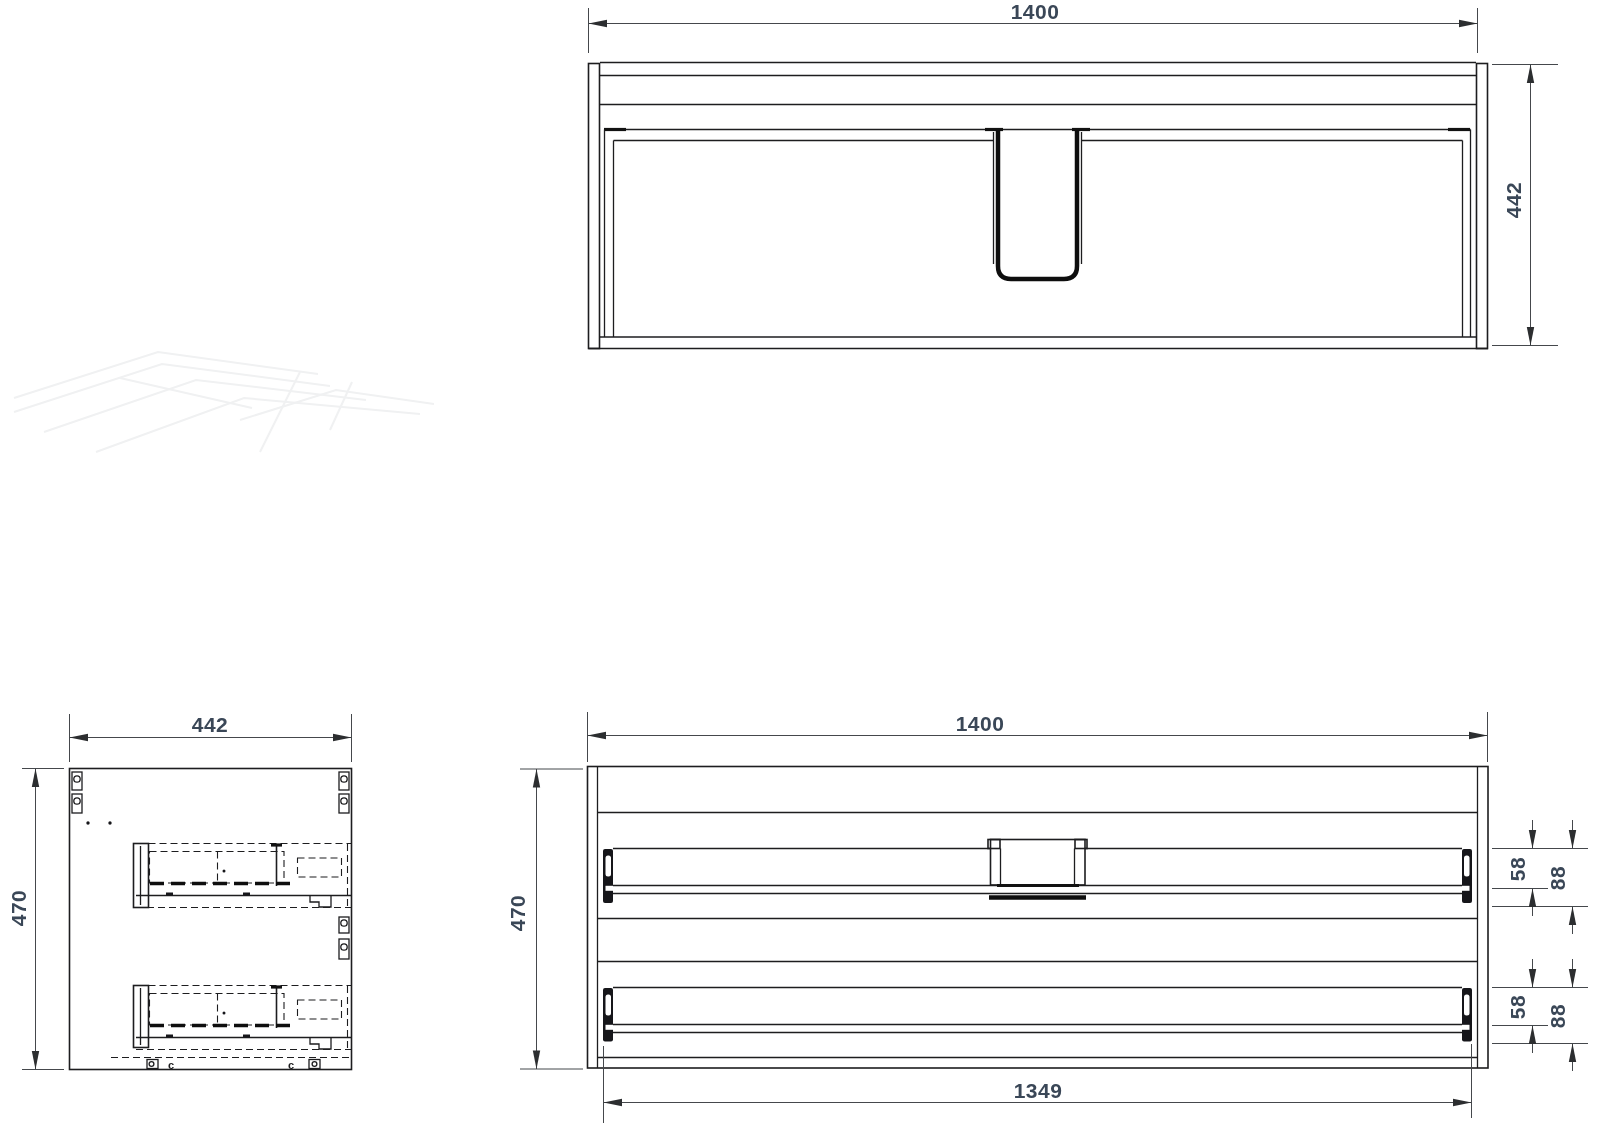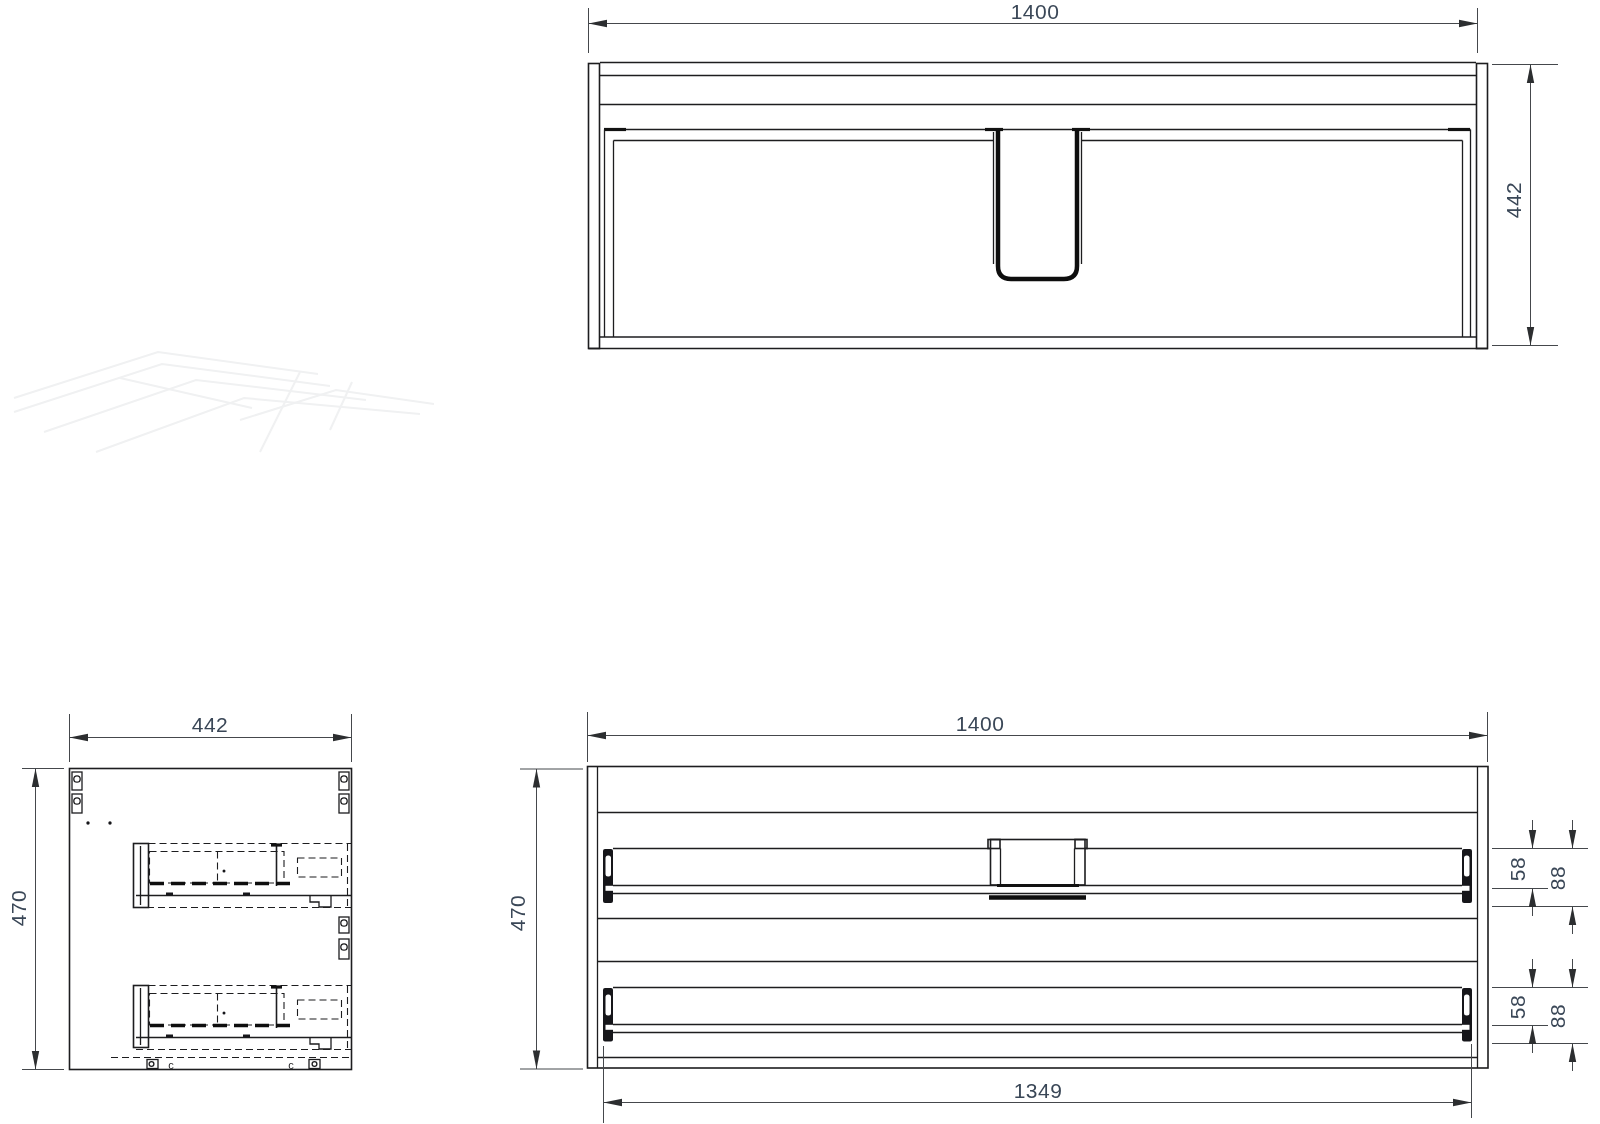--- a/index.html
+++ b/index.html
@@ -1,17 +1,17 @@
 <!DOCTYPE html>
 <html><head>
 <meta charset="utf-8">
 <style>
   html,body{margin:0;padding:0;background:#ffffff;}
   .page{position:relative;width:1600px;height:1124px;background:#ffffff;overflow:hidden;
-        font-family:"Liberation Sans", sans-serif;}
+        font-family:"Liberation Sans", sans-serif;font-weight:bold;}
   svg{position:absolute;left:0;top:0;}
   text{font-family:"Liberation Sans", sans-serif;fill:#3a4757;}
   .dimtxt{font-size:21px;letter-spacing:0.5px;}
   .marktxt{font-size:11px;fill:#1d1d1f;}
   .obj{stroke:#1d1d1f;fill:none;stroke-width:1.3;}
   .obj-th{stroke:#1d1d1f;fill:none;stroke-width:1.6;}
   .obj-bold{stroke:#121212;fill:none;stroke-width:3.2;}
   .obj-ubold{stroke:#0e0e0e;fill:none;stroke-width:4.5;}
   .dash{stroke:#1d1d1f;fill:none;stroke-width:1.1;stroke-dasharray:7 4;}
   .dashbold{stroke:#0e0e0e;fill:none;stroke-width:3.4;stroke-dasharray:14 7;}

